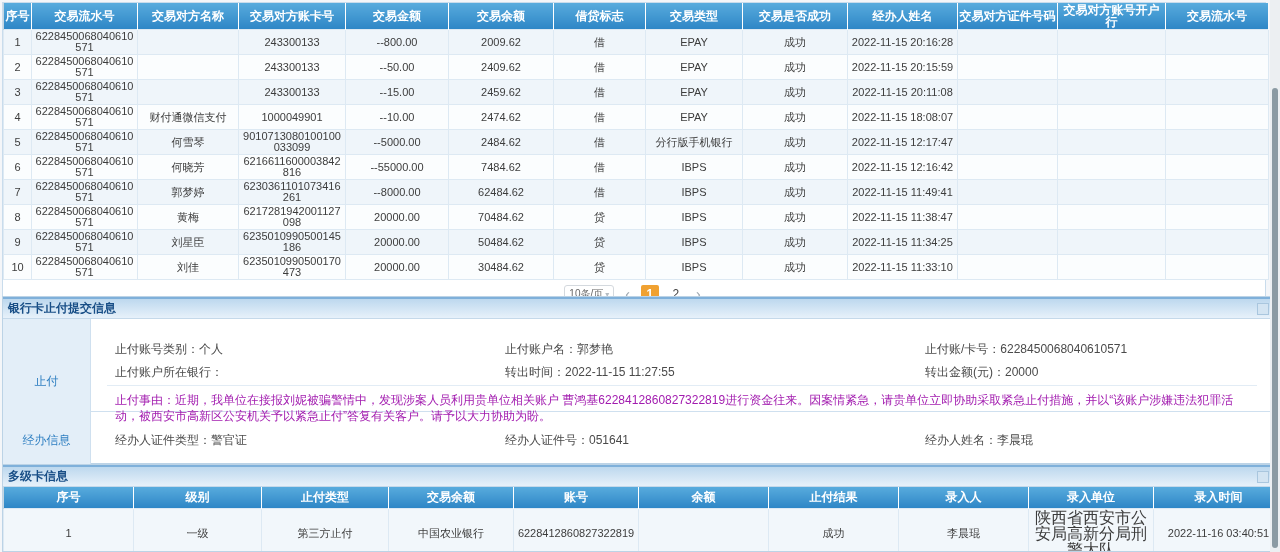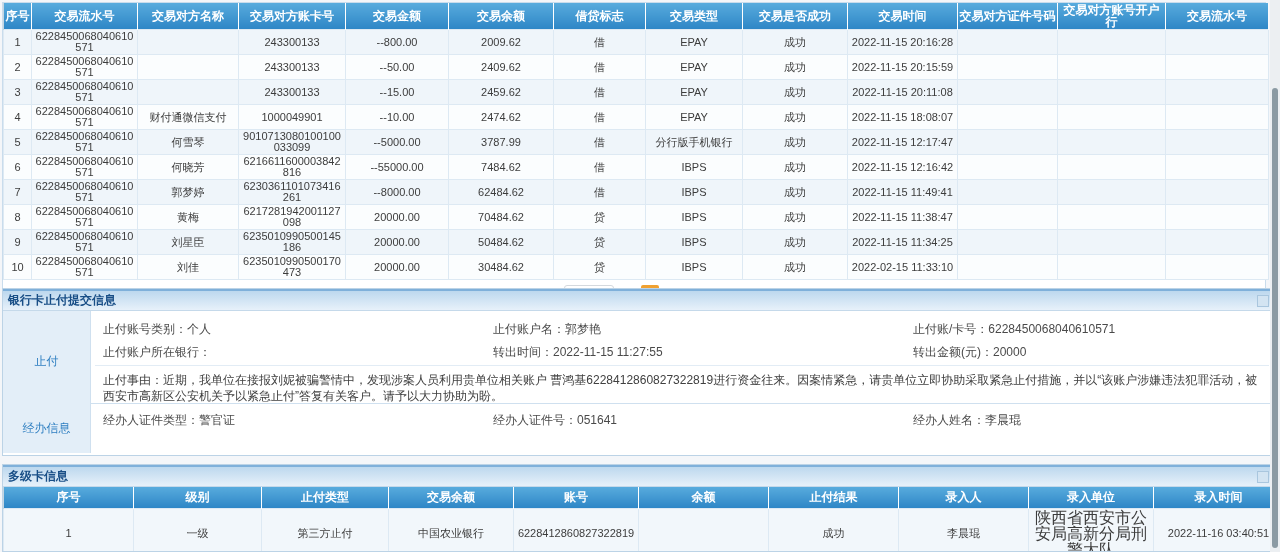--- a/index.html
+++ b/index.html
@@ -36,31 +36,31 @@
   
   .section { position:absolute; left:2px; width:1272px; background:#fff;
     border:1px solid #bcd3e6; }
   .sec-bar { position:relative; height:22px; background:linear-gradient(#bdd8ee,#e7f1fa);
     border-top:2px solid #7fb0da; border-bottom:1px solid #c5d9ea;
     display:flex; align-items:center; }
   .sec-title { font-size:12px; font-weight:bold; color:#184e86; padding-left:5px; }
   .collapse-box { position:absolute; right:4px; top:4px; width:12px; height:12px;
     background:#d3e4f2; border:1px solid #a9c6de; cursor:pointer; }
 
-  .stop-panel { top:288px; height:168px; }
+  .stop-panel { top:296px; height:168px; }
   .info-grid { display:grid; grid-template-columns:88px 1fr; }
   .side-label { background:#e3eef8; color:#2f7fc1; font-size:12px; display:flex;
     align-items:center; justify-content:center; border-right:1px solid #cfe0ef; }
   .block-top { border-top:1px solid #cfe0ef; }
-  .field-rows { padding:4px; }
+  .field-rows { padding:16px; }
   .f-row { display:grid; grid-template-columns:390px 420px 1fr; padding-left:8px;
     height:25px; align-items:center; font-size:12px; color:#4a4a4a; }
   .f-item { white-space:nowrap; overflow:hidden; }
   .reason { border-top:1px solid #e2ecf5; padding:6px 8px 4px 8px; font-size:12px;
-    color:#404040; line-height:16px; }
+    color:#a21caf; line-height:16px; }
 
   .multi-panel { top:464px; height:88px; overflow:hidden; }
   .multi-panel thead th { height:21px; }
   .multi-panel tbody td { font-size:11px; }
   .multi-panel tbody tr:nth-child(odd) td { background:#f2f7fb; }
   .multi-panel tbody tr:nth-child(even) td { background:#ffffff; }
   .multi-panel td[data-col="8"] { font-size:16px; line-height:16px; }
 
   
   .vscroll { position:absolute; right:0; top:0; width:10px; height:552px;
@@ -94,21 +94,21 @@
           <tr>
             <th>序号</th>
             <th>交易流水号</th>
             <th>交易对方名称</th>
             <th>交易对方账卡号</th>
             <th>交易金额</th>
             <th>交易余额</th>
             <th>借贷标志</th>
             <th>交易类型</th>
             <th>交易是否成功</th>
-            <th>交易时间</th>
+            <th>经办人姓名</th>
             <th>交易对方证件号码</th>
             <th>交易对方账号开户行</th>
             <th>交易流水号</th>
           </tr>
         </thead>
         <tbody>
           <tr>
             <td data-col="0">1</td>
             <td data-col="1">6228450068040610571</td>
             <td data-col="2"></td>
@@ -167,21 +167,21 @@
             <td data-col="10"></td>
             <td data-col="11"></td>
             <td data-col="12"></td>
           </tr>
           <tr>
             <td data-col="0">5</td>
             <td data-col="1">6228450068040610571</td>
             <td data-col="2">何雪琴</td>
             <td data-col="3">9010713080100100033099</td>
             <td data-col="4">--5000.00</td>
-            <td data-col="5">3787.99</td>
+            <td data-col="5">2484.62</td>
             <td data-col="6">借</td>
             <td data-col="7">分行版手机银行</td>
             <td data-col="8">成功</td>
             <td data-col="9">2022-11-15 12:17:47</td>
             <td data-col="10"></td>
             <td data-col="11"></td>
             <td data-col="12"></td>
           </tr>
           <tr>
             <td data-col="0">6</td>
@@ -246,21 +246,21 @@
           <tr>
             <td data-col="0">10</td>
             <td data-col="1">6228450068040610571</td>
             <td data-col="2">刘佳</td>
             <td data-col="3">6235010990500170473</td>
             <td data-col="4">20000.00</td>
             <td data-col="5">30484.62</td>
             <td data-col="6">贷</td>
             <td data-col="7">IBPS</td>
             <td data-col="8">成功</td>
-            <td data-col="9">2022-02-15 11:33:10</td>
+            <td data-col="9">2022-11-15 11:33:10</td>
             <td data-col="10"></td>
             <td data-col="11"></td>
             <td data-col="12"></td>
           </tr>
         </tbody>
       </table>
     <div class="pager">
       <span class="page-size">
         <span>10条/页</span>
         <span class="chev">▾</span>

